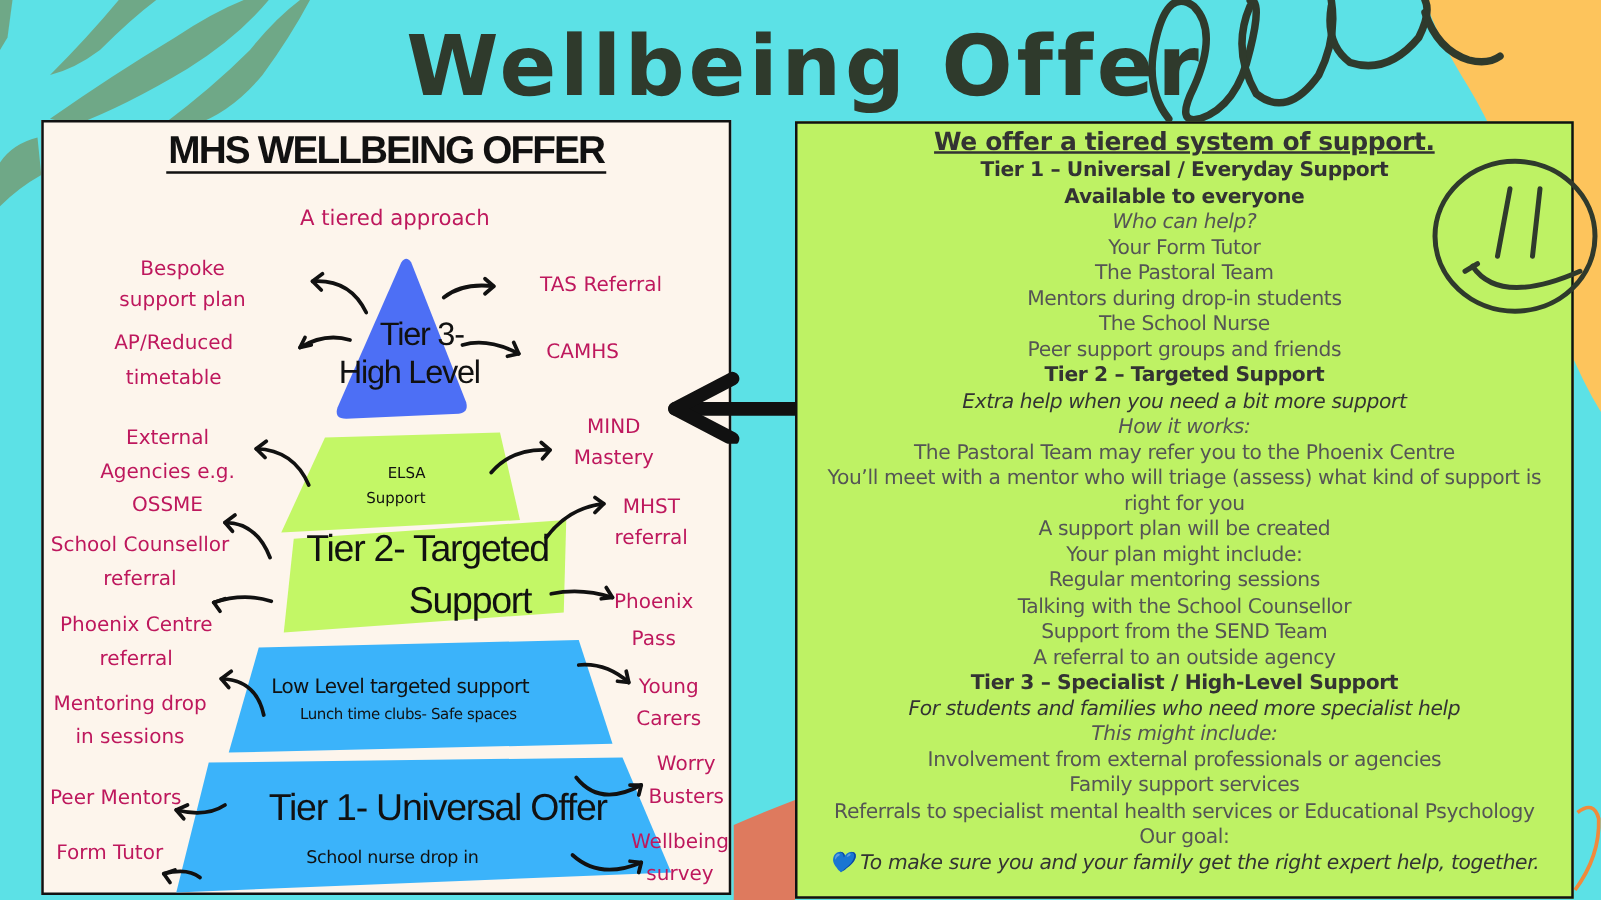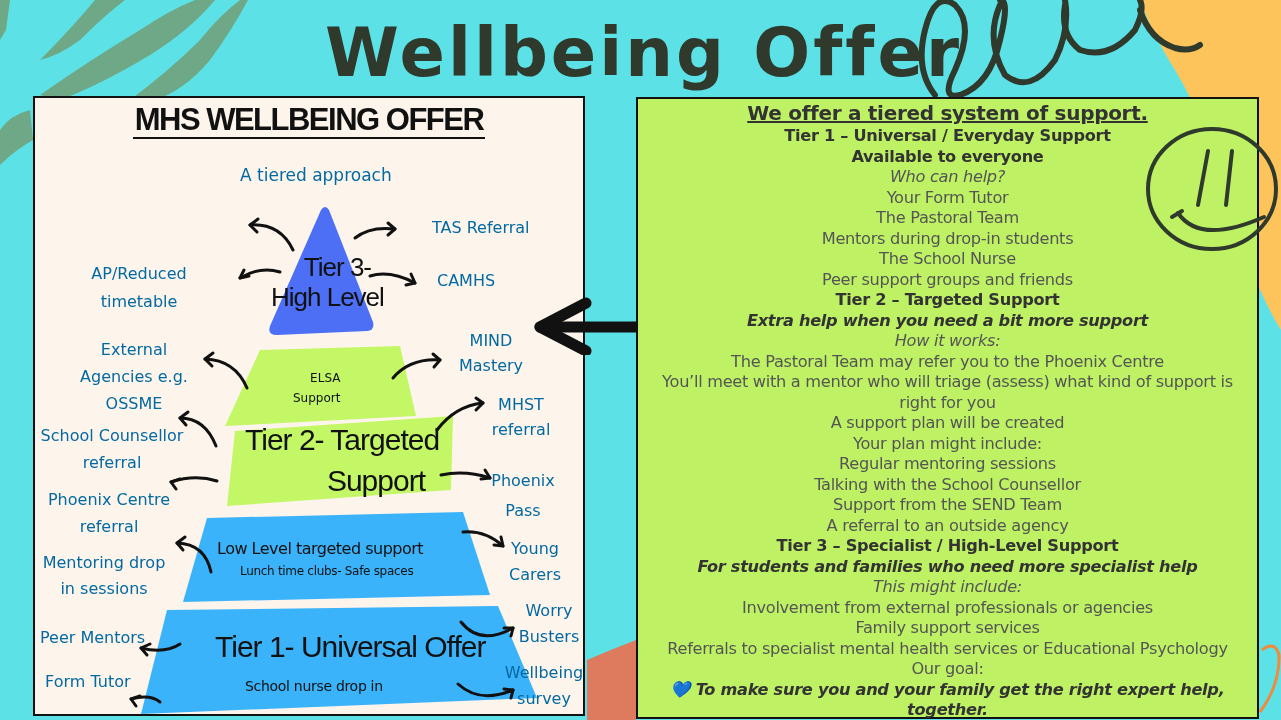--- a/index.html
+++ b/index.html
@@ -22,40 +22,40 @@
     position: absolute; left: 636px; top: 97px; width: 623px; height: 622px;
     background: #bef264; border: 2px solid #111; box-sizing: border-box;
   }
   .mhs-title {
     position: absolute; left: 0; right: 0; top: 4px; text-align: center;
     font-family: "Liberation Sans", sans-serif; font-weight: bold;
     font-size: 31px; letter-spacing: -1.5px; color: #111;
   }
   .mhs-title span { border-bottom: 2px solid #111; padding: 0 2px; }
   .hand {
-    position: absolute; font-family: "DejaVu Sans", sans-serif; color: #0369a1;
+    position: absolute; font-family: "DejaVu Sans", sans-serif; color: #be185d;
     font-size: 16px; text-align: center; line-height: 1.55; white-space: nowrap;
   }
   .tier-label {
     position: absolute; font-family: "Liberation Sans", sans-serif; color: #111;
     text-align: right; letter-spacing: -1px; white-space: nowrap; line-height: 1.15;
   }
   svg.diagram { position: absolute; left: 0; top: 0; }
   .right-text {
     position: absolute; left: 0; right: 0; top: 1px; text-align: center;
     font-family: "DejaVu Sans", sans-serif; font-size: 16.2px; line-height: 20.5px; color: #555;
     letter-spacing: -0.3px;
   }
   .right-text .h {
     font-size: 20px; font-weight: bold; color: #333; text-decoration: underline;
     line-height: 26px;
   }
   .right-text .b { font-weight: bold; color: #333; }
   .right-text .i { font-style: italic; }
-  .right-text .bi { font-weight: bold; font-style: italic; color: #333; }
+  .right-text .bi { font-weight: normal; font-style: italic; color: #333; }
   .heart { color: #2f6fe6; }
 </style>
 </head>
 <body>
 
 <svg class="bg-layer" width="1281" height="720" viewBox="0 0 1281 720">
 
   <g fill="#6fa887">
     <path d="M0,0 L10,0 L6,30 L0,40 Z"></path>
     <path d="M40,95 Q90,60 140,30 Q170,10 195,0 L215,0 Q190,30 150,55 Q100,85 60,100 Z"></path>
@@ -134,20 +134,21 @@
         <path d="M478,592 l-9,-1 M478,592 l-2,8"></path>
     </g>
   </svg>
 
   <div class="hand" style="left:205px; top:64px; font-size:17px;">A tiered approach</div>
 
   <div class="tier-label" style="left:236px; top:155px; font-size:26px; width:100px;">
     <div>Tier 3-</div>
     <div>High Level</div>
   </div>
+  <div class="hand" style="left:46px; top:104px; width:130px; white-space:normal; line-height:25px;">Bespoke support plan</div>
   <div class="hand" style="left:48px; top:162px; width:112px; white-space:normal; line-height:28px;">AP/Reduced timetable</div>
   <div class="hand" style="left:397px; top:118px;">TAS Referral</div>
   <div class="hand" style="left:402px; top:171px;">CAMHS</div>
 
   <div class="tier-label" style="left:258px; top:270px; font-size:12px; font-family:'DejaVu Sans',sans-serif; letter-spacing:0; line-height:20px;">
     <div>ELSA</div>
     <div>Support</div>
   </div>
   <div class="tier-label" style="left:210px; top:325px; font-size:30px; width:180px;">
     <div>Tier 2- Targeted</div>

